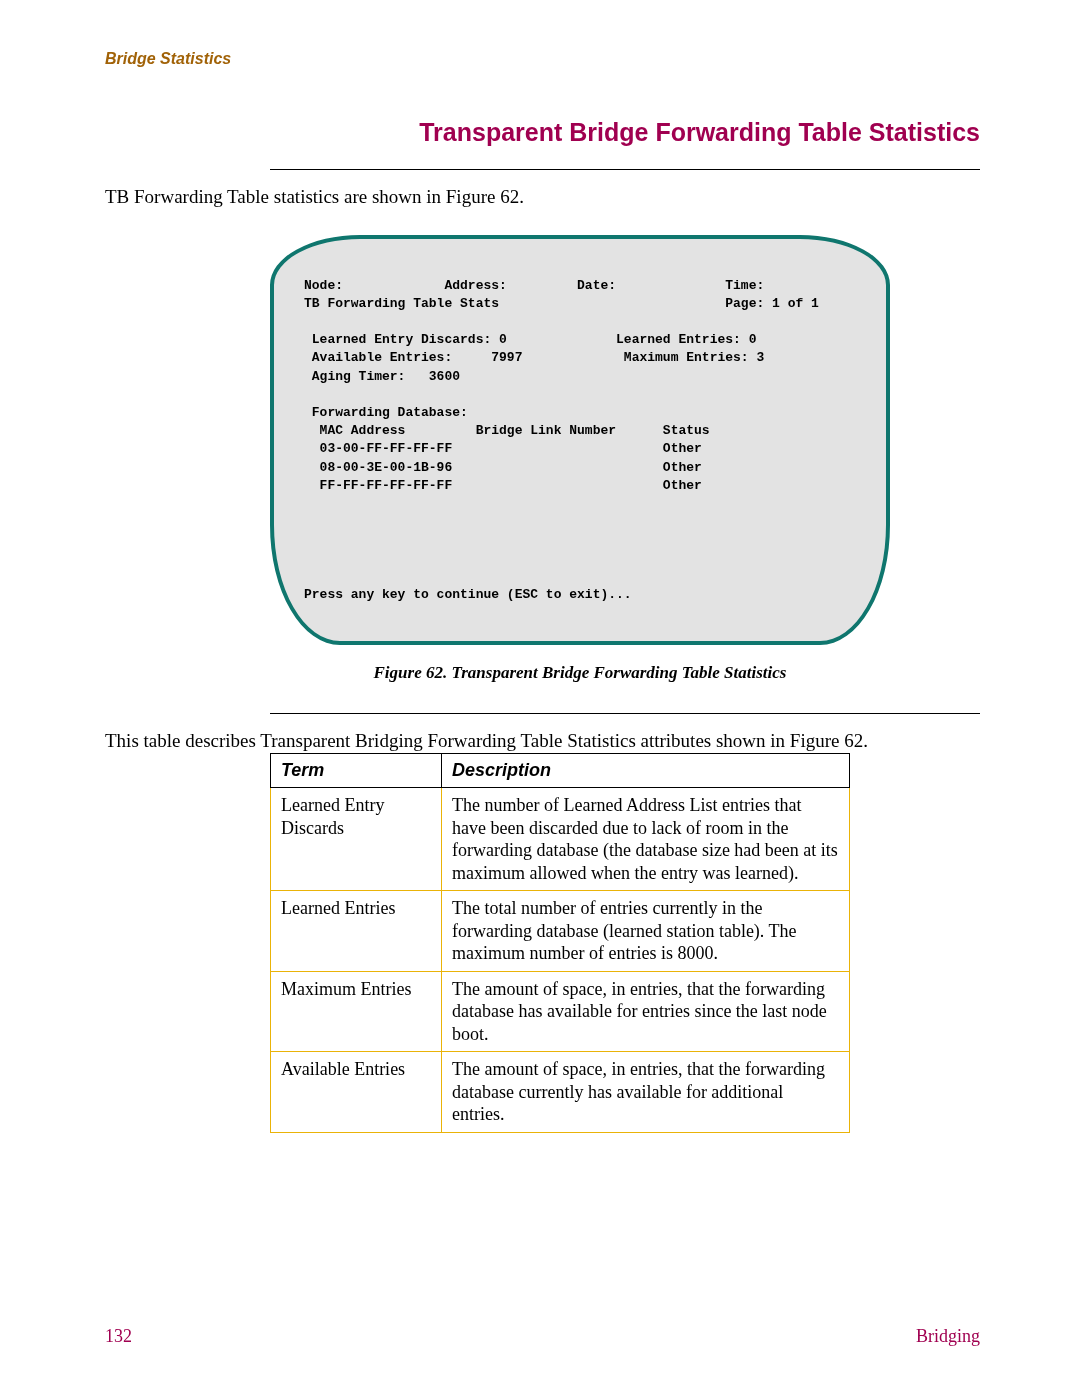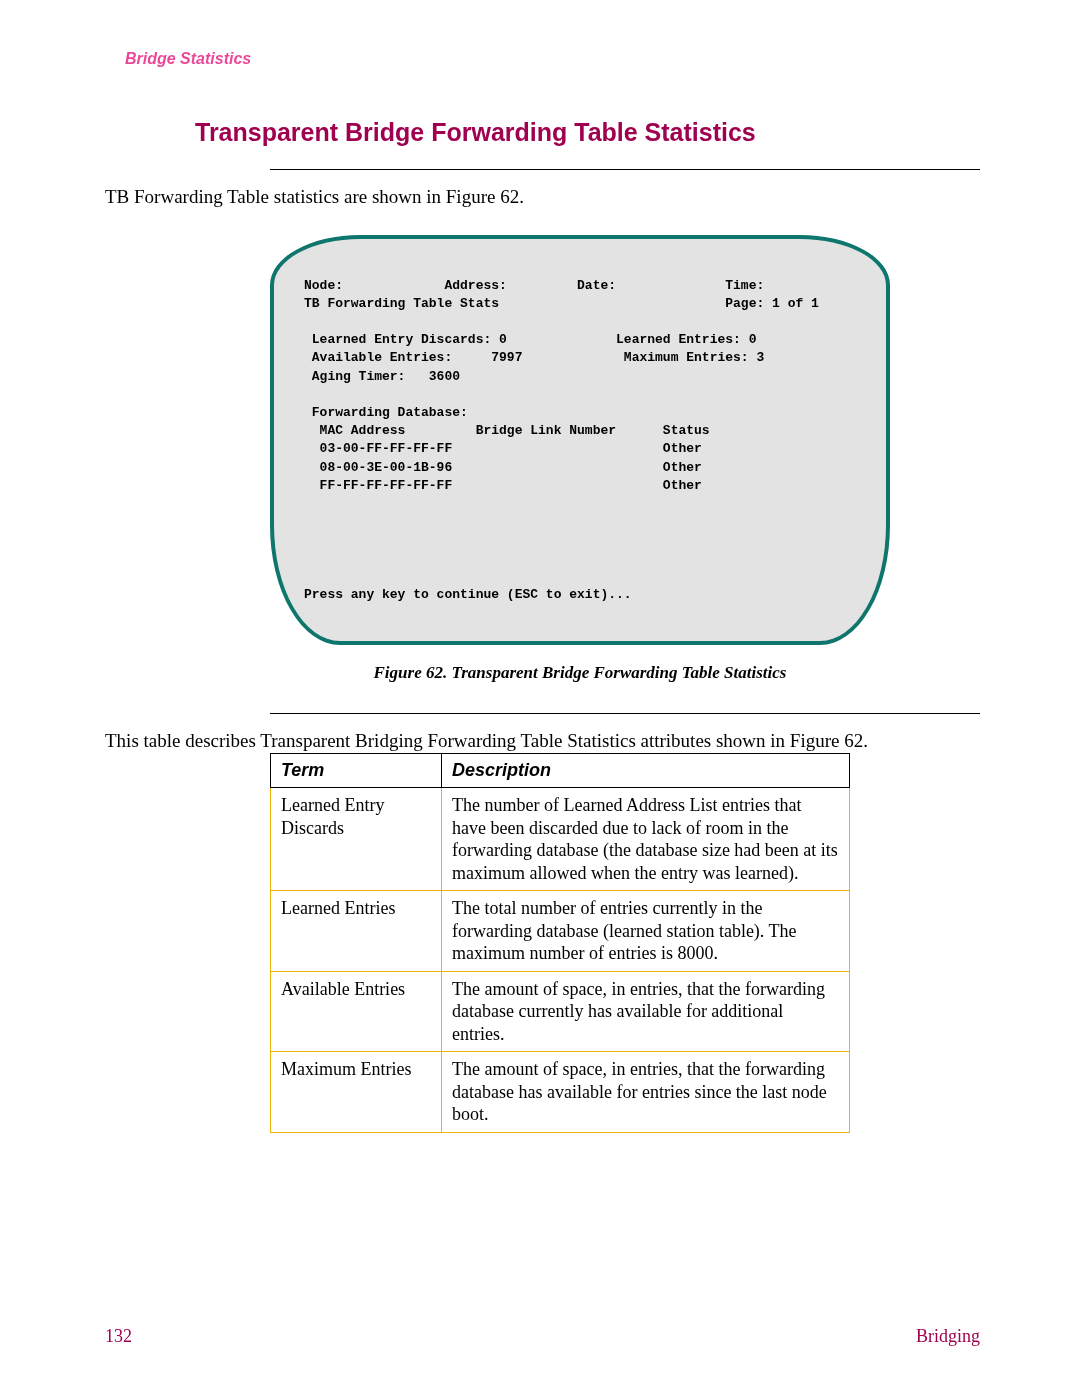--- a/index.html
+++ b/index.html
@@ -11,34 +11,34 @@
     width: 1080px;
   }
   .page {
     width: 1080px;
     height: 1397px;
     position: relative;
     box-sizing: border-box;
     padding: 50px 100px 0 105px;
   }
   .running-header {
-    color: #ec4899;
+    color: #a16207;
     font-family: Arial, Helvetica, sans-serif;
     font-weight: bold;
     font-style: italic;
     font-size: 16px;
     margin-bottom: 50px;
-    margin-left: 20px;
   }
   .section-title {
     color: #a00050;
     font-family: Arial, Helvetica, sans-serif;
     font-weight: bold;
     font-size: 25px;
     margin: 0 0 22px 90px;
+    text-align: right;
   }
 
   .content-block {
     display: flex;
     align-items: flex-start;
   }
   .side-label {
     width: 165px;
     flex: 0 0 165px;
     font-family: Arial, Helvetica, sans-serif;
@@ -178,26 +178,26 @@
     <tbody>
       <tr>
         <td class="term">Learned Entry Discards</td>
         <td>The number of Learned Address List entries that have been discarded due to lack of room in the forwarding database (the database size had been at its maximum allowed when the entry was learned).</td>
       </tr>
       <tr>
         <td class="term">Learned Entries</td>
         <td>The total number of entries currently in the forwarding database (learned station table). The maximum number of entries is 8000.</td>
       </tr>
       <tr>
+        <td class="term">Maximum Entries</td>
+        <td>The amount of space, in entries, that the forwarding database has available for entries since the last node boot.</td>
+      </tr>
+      <tr>
         <td class="term">Available Entries</td>
         <td>The amount of space, in entries, that the forwarding database currently has available for additional entries.</td>
-      </tr>
-      <tr>
-        <td class="term">Maximum Entries</td>
-        <td>The amount of space, in entries, that the forwarding database has available for entries since the last node boot.</td>
       </tr>
     </tbody>
   </table>
 
   <div class="footer">
     <span>132</span>
     <span>Bridging</span>
   </div>
 
 </div>

